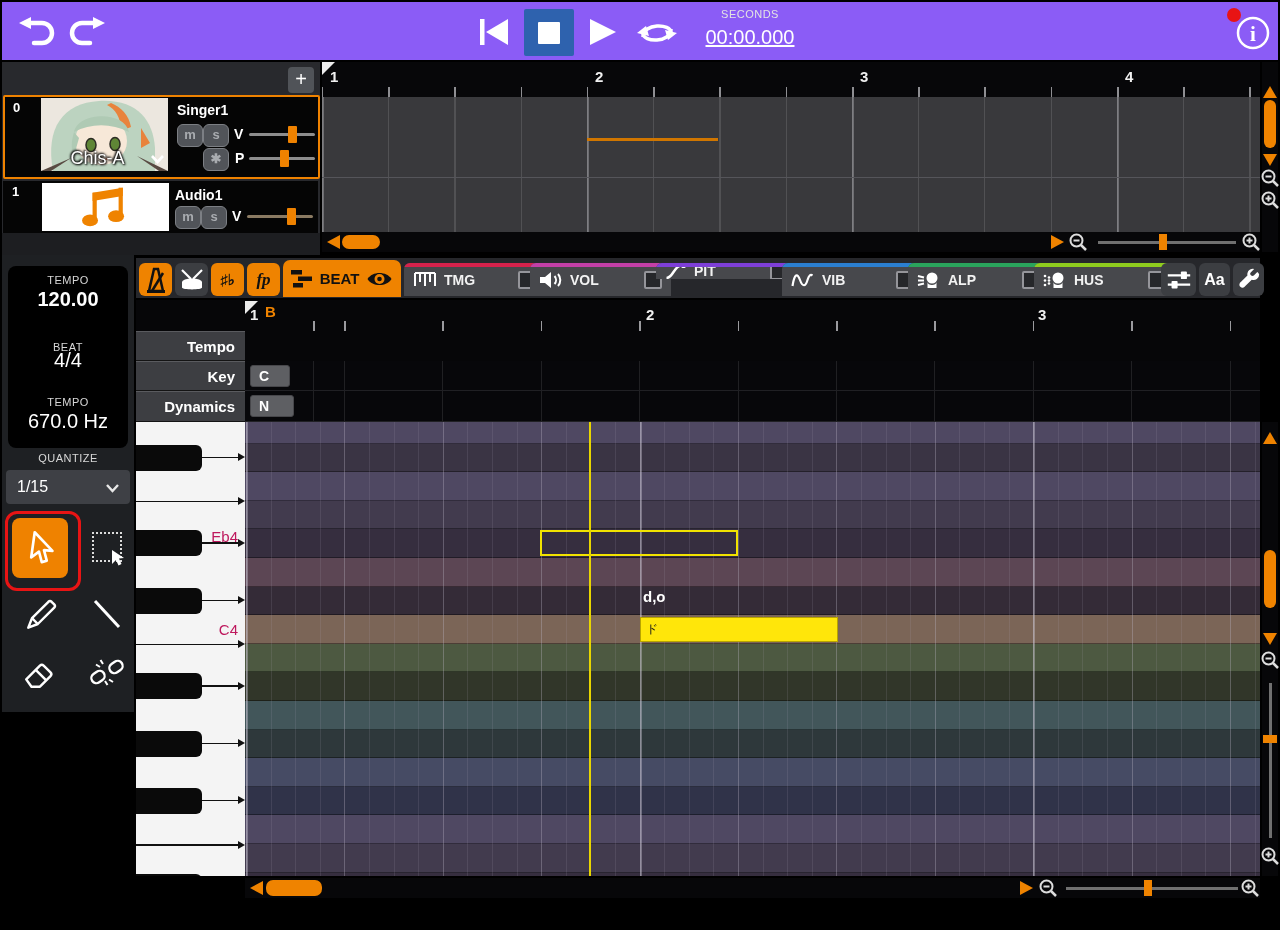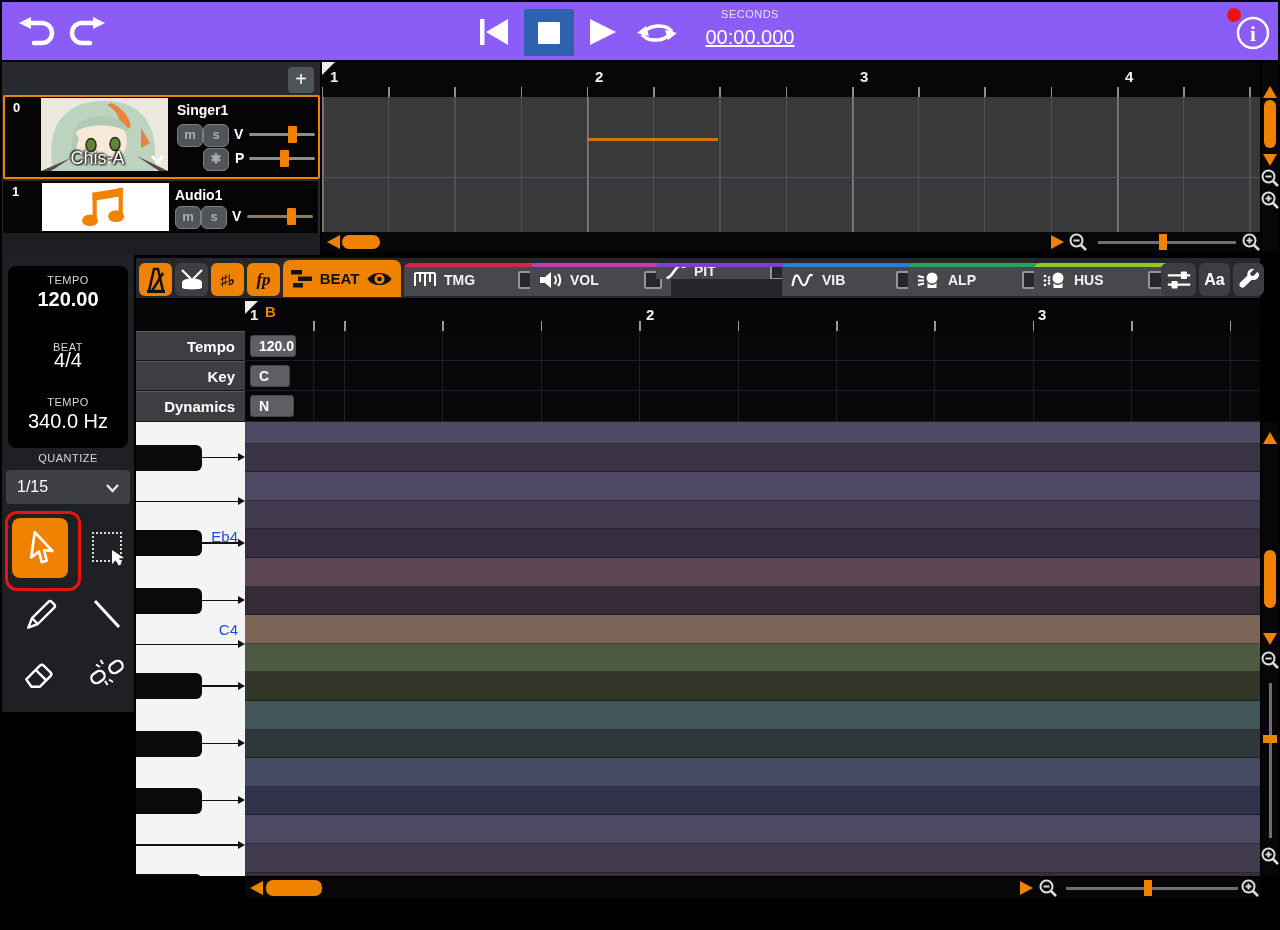--- a/index.html
+++ b/index.html
@@ -80,21 +80,21 @@
   .pill{height:22px;background:#5e5f63;border:1px solid #47474b;border-radius:3px;color:#fff;
         font-size:14px;font-weight:bold;display:inline-flex;align-items:center;padding:0 8px;box-sizing:border-box;}
   .rulerticks{background-image:repeating-linear-gradient(90deg,#9a9a9e 0 1.5px, transparent 1.5px 98.4px);
         background-position:99px 0;}
   .tlticks{background-image:repeating-linear-gradient(90deg,#8e8e92 0 1.5px, transparent 1.5px 66.25px);}
   
   .kbd{left:136px;top:422px;width:109px;height:454px;background:#f4f4f4;overflow:hidden;}
   .blackkey{position:absolute;left:0;width:66px;height:26px;background:#0a0a0a;border-radius:0 6px 6px 0;}
   .kline{position:absolute;height:1.5px;background:#111;}
   .karrow{position:absolute;width:0;height:0;border-left:7px solid #111;border-top:4.5px solid transparent;border-bottom:4.5px solid transparent;}
-  .pitchlbl{position:absolute;font-size:15px;color:#1d4ed8;}
+  .pitchlbl{position:absolute;font-size:15px;color:#be185d;}
   .rolls{left:245px;top:422px;width:1015px;height:454px;background:#000;overflow:hidden;}
   .proll-row{position:absolute;left:0;width:100%;height:28.6px;box-shadow:inset 0 -1px rgba(0,0,0,.38);}
   .gridoverlay{position:absolute;left:0;top:0;width:100%;height:100%;pointer-events:none;
     background-image:
       repeating-linear-gradient(90deg, rgba(215,210,224,.38) 0 2px, transparent 2px 393.6px),
       repeating-linear-gradient(90deg, rgba(200,195,210,.22) 0 1px, transparent 1px 98.4px),
       repeating-linear-gradient(90deg, rgba(170,162,182,.15) 0 1px, transparent 1px 24.6px);
     background-position:1px 0,1px 0,1px 0;}
   .selrect{border:2px solid #f2e300;box-sizing:border-box;}
   .playhead{width:1.5px;background:#e8d600;}
@@ -285,21 +285,21 @@
       </div>
   </div>
 
   <div class="abs leftpanel">
     <div class="abs infobox" style="left:6px;top:11px;width:120px;height:182px;">
       <div class="abs plabel" style="top:8px;">TEMPO</div>
       <div class="abs pvalue" style="top:22px;font-weight:bold;">120.00</div>
       <div class="abs plabel" style="top:75px;">BEAT</div>
       <div class="abs pvalue" style="top:83px;">4/4</div>
       <div class="abs plabel" style="top:130px;">TEMPO</div>
-      <div class="abs pvalue" style="top:144px;">340.0 Hz</div>
+      <div class="abs pvalue" style="top:144px;">670.0 Hz</div>
     </div>
     <div class="abs plabel" style="top:197px;">QUANTIZE</div>
     <div class="abs qdrop" style="left:4px;top:215px;width:124px;height:34px;">
       <span class="abs qtext" style="left:11px;top:8px;">1/15</span>
       <span class="abs" style="right:10px;top:13px;">
           <svg width="15" height="10" viewBox="0 0 15 10">
             <path d="M2 2 L7.5 8 L13 2" stroke="#e8e8e8" stroke-width="2.4" fill="none"></path>
           </svg>
         </span>
     </div>
@@ -493,23 +493,20 @@
 
   <div class="abs hdr">
     <div class="abs flag" style="left:109px;top:1px;"></div>
     <span class="abs mlabel" style="left:114px;top:6px;">1</span>
     <span class="abs mlabel" style="left:129px;top:3px;color:#ef8300;">B</span>
     <span class="abs mlabel" style="left:510px;top:6px;">2</span>
     <span class="abs mlabel" style="left:902px;top:6px;">3</span>
     <div class="abs rulerticks" style="left:109px;top:21px;width:1015px;height:10px;"></div>
 
     <div class="abs paramlabelcell" style="left:0;top:31px;width:109px;height:30px;">Tempo</div>
-    <div class="abs paramcontent" style="left:109px;top:31px;width:1015px;height:30px;">
-      <span class="pill" style="position:absolute;left:5px;top:4px;width:46px;">120.0</span>
-    </div>
     <div class="abs paramlabelcell" style="left:0;top:61px;width:109px;height:30px;">Key</div>
     <div class="abs paramcontent" style="left:109px;top:61px;width:1015px;height:30px;">
       <span class="pill" style="position:absolute;left:5px;top:4px;width:40px;">C</span>
     </div>
     <div class="abs paramlabelcell" style="left:0;top:91px;width:109px;height:31px;">Dynamics</div>
     <div class="abs paramcontent" style="left:109px;top:91px;width:1015px;height:31px;">
       <span class="pill" style="position:absolute;left:5px;top:4px;width:44px;">N</span>
     </div>
   </div>
 
@@ -556,20 +553,29 @@
       <div class="proll-row" style="top: 221.8px; background: rgb(77, 89, 65);"></div>
       <div class="proll-row" style="top: 250.4px; background: rgb(49, 54, 41);"></div>
       <div class="proll-row" style="top: 279px; background: rgb(66, 86, 90);"></div>
       <div class="proll-row" style="top: 307.6px; background: rgb(46, 56, 59);"></div>
       <div class="proll-row" style="top: 336.2px; background: rgb(70, 75, 100);"></div>
       <div class="proll-row" style="top: 364.8px; background: rgb(48, 51, 73);"></div>
       <div class="proll-row" style="top: 393.4px; background: rgb(79, 72, 98);"></div>
       <div class="proll-row" style="top: 422px; background: rgb(66, 59, 78);"></div>
       <div class="proll-row" style="top: 450.6px; background: rgb(54, 46, 63);"></div>
     </div>
+  <div class="abs" style="left:245px;top:422px;width:1015px;height:454px;pointer-events:none;overflow:hidden;">
+    <div class="gridoverlay"></div>
+    <div class="abs selrect" style="left:295px;top:108px;width:198px;height:26px;"></div>
+    <div class="abs playhead" style="left:344px;top:0;height:454px;"></div>
+    <span class="abs phoneme" style="left:398px;top:166px;">d,o</span>
+    <div class="abs midinote" style="left:395px;top:194.5px;width:198px;height:25px;">
+      <span class="lyr">ド</span>
+    </div>
+  </div>
 
   <div class="abs scrollbg" style="left:245px;top:878px;width:1015px;height:20px;">
     <div class="abs tri-l" style="left:5px;top:3px;"></div>
     <div class="abs sthumb" style="left:21px;top:2px;width:56px;height:16px;"></div>
     <div class="abs tri-r" style="left:775px;top:3px;"></div>
     <div class="abs" style="left:793px;top:0px;">
         <svg width="20" height="20" viewBox="0 0 20 20">
           <circle cx="8.5" cy="8.5" r="6" stroke="#ddd" stroke-width="2" fill="none"></circle>
           <line x1="13" y1="13" x2="18" y2="18" stroke="#ddd" stroke-width="2.5"></line>
           <line x1="5.5" y1="8.5" x2="11.5" y2="8.5" stroke="#ddd" stroke-width="2"></line>

